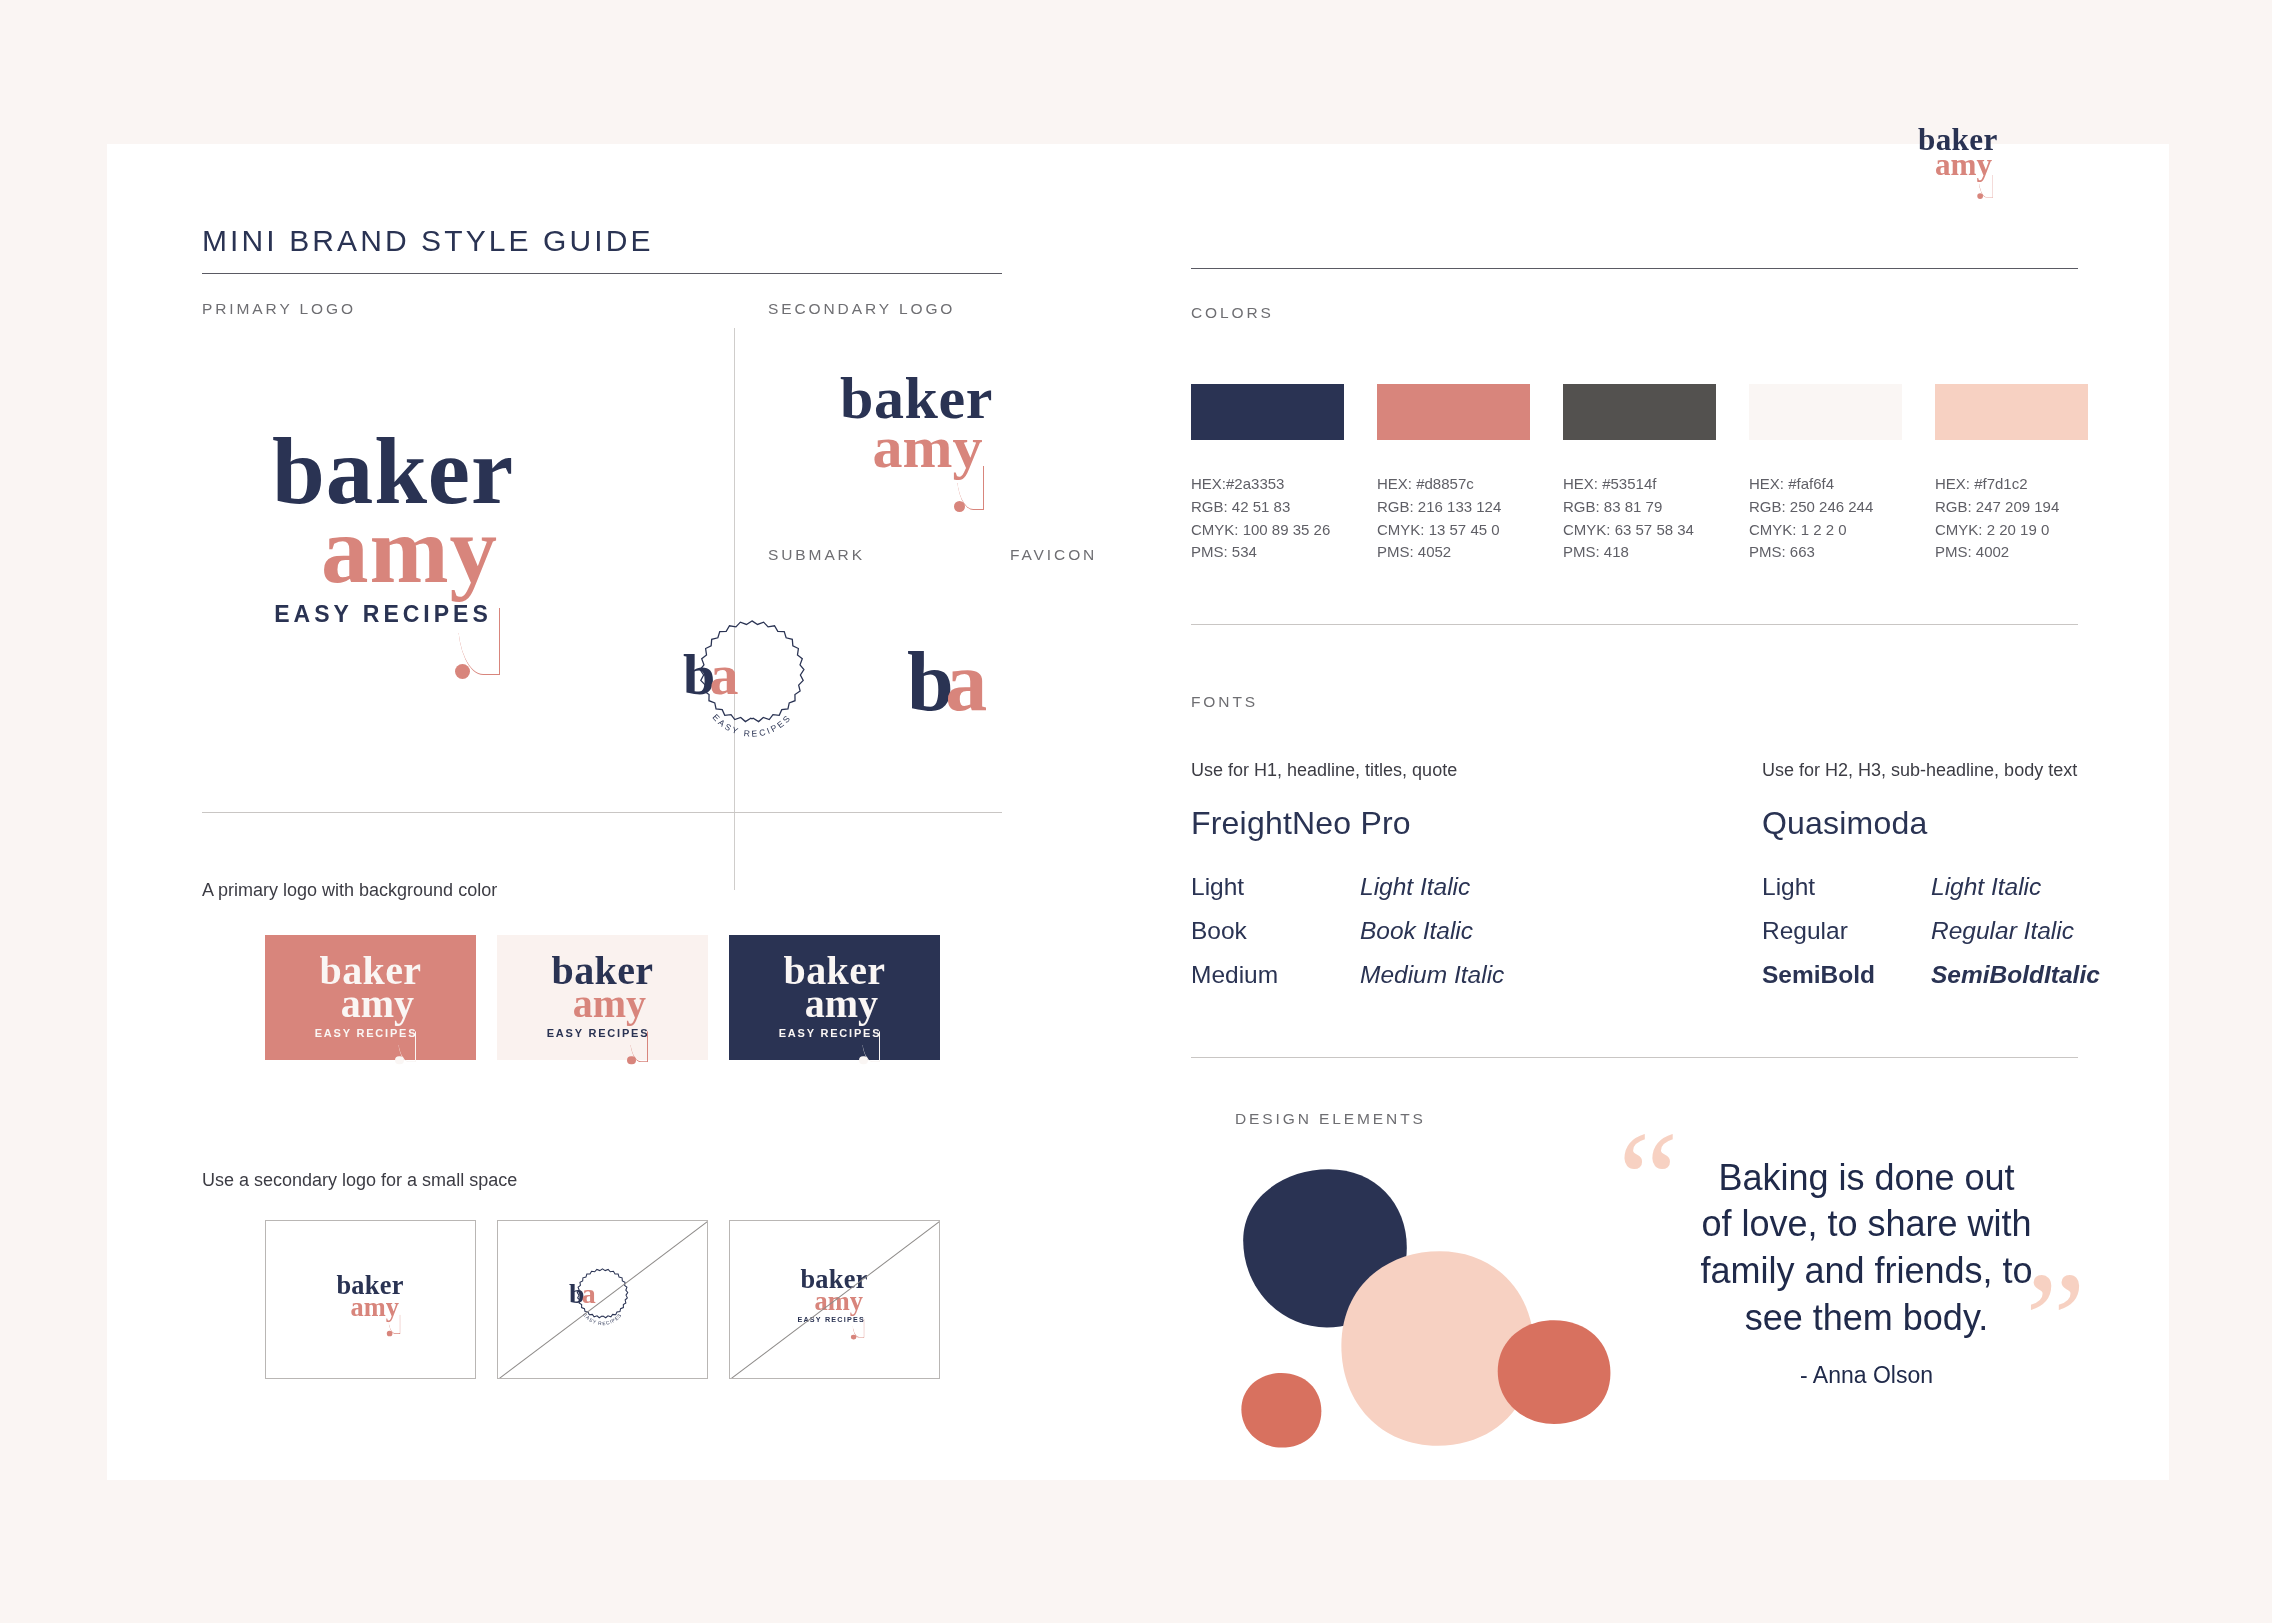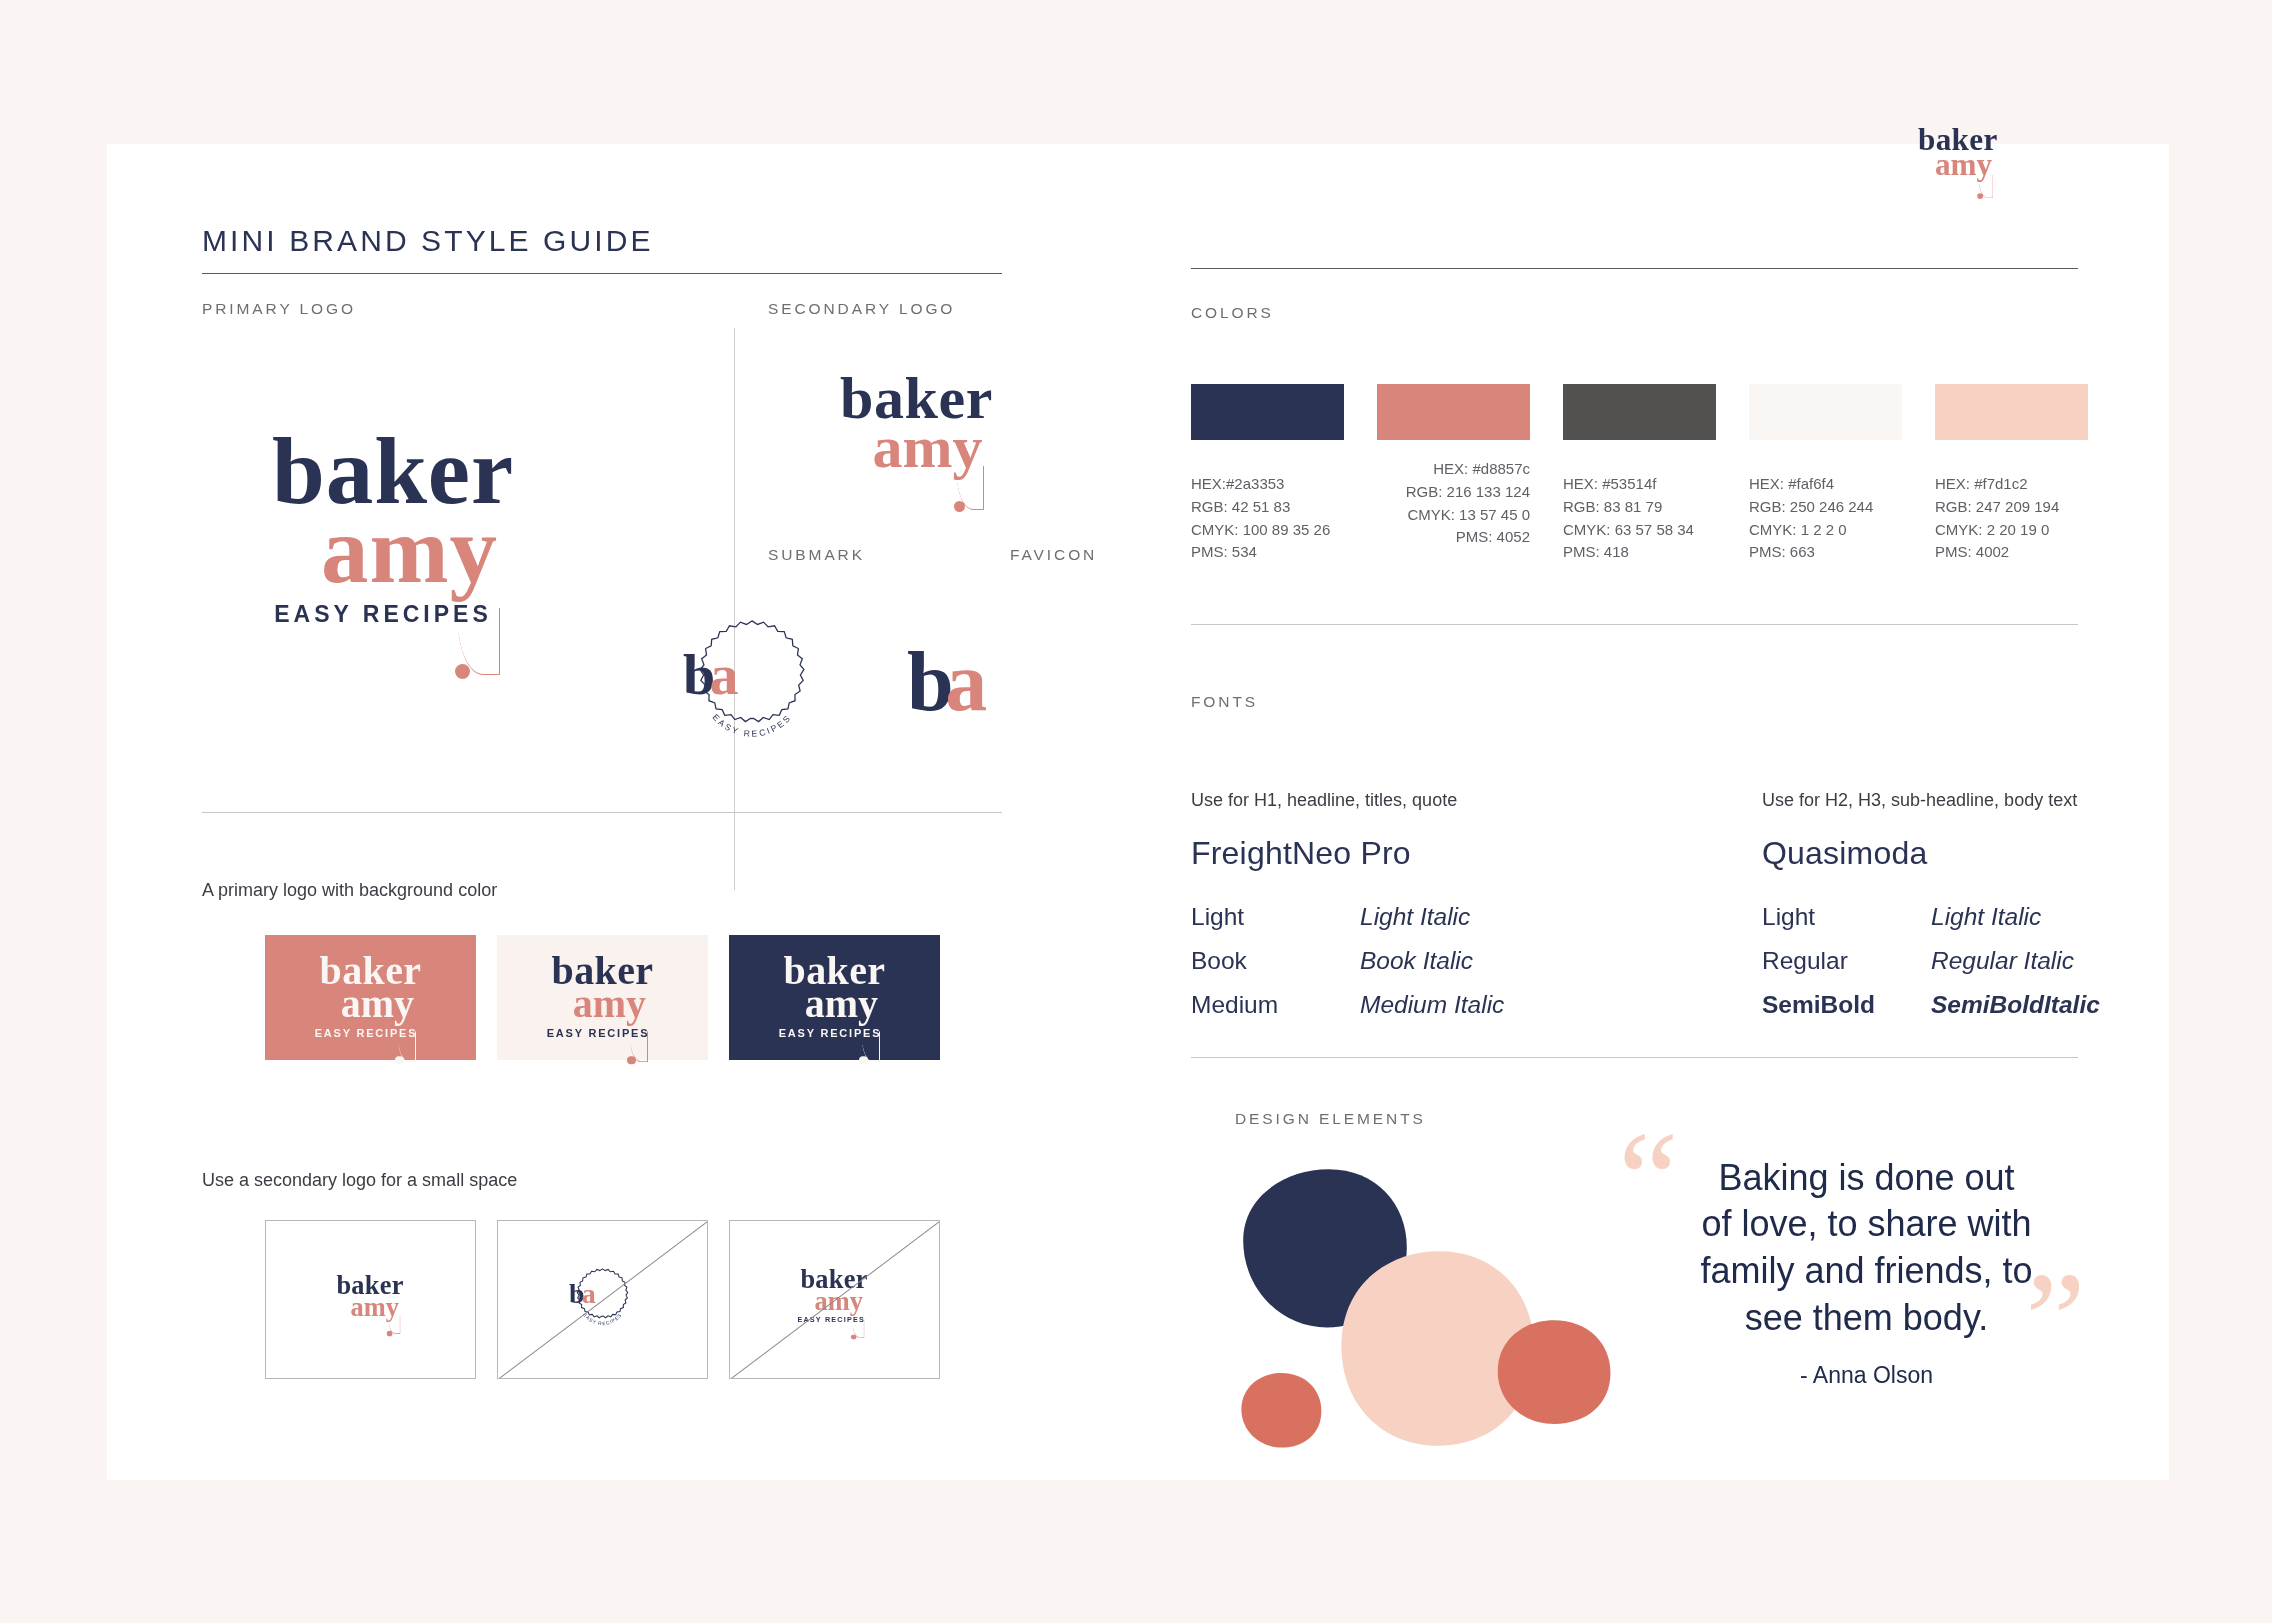--- a/index.html
+++ b/index.html
@@ -287,21 +287,21 @@
           <div class="swatch-box" style="background:#2a3353;"></div>
           <div class="swatch-meta" style="margin-top:33px;">
             <div>HEX:#2a3353</div>
             <div>RGB: 42 51 83</div>
             <div>CMYK: 100 89 35 26</div>
             <div>PMS: 534</div>
           </div>
         </div>
         <div style="width: 153px;">
           <div class="swatch-box" style="background:#d8857c;"></div>
-          <div class="swatch-meta" style="margin-top:18px;text-align:right;">
+          <div class="swatch-meta" style="margin-top:33px;">
             <div>HEX: #d8857c</div>
             <div>RGB: 216 133 124</div>
             <div>CMYK: 13 57 45 0</div>
             <div>PMS: 4052</div>
           </div>
         </div>
         <div style="width: 153px;">
           <div class="swatch-box" style="background:#53514f;"></div>
           <div class="swatch-meta" style="margin-top:33px;">
             <div>HEX: #53514f</div>
@@ -327,21 +327,21 @@
             <div>CMYK: 2 20 19 0</div>
             <div>PMS: 4002</div>
           </div>
         </div>
       </div>
 
   <div class="rule light" style="left:1084px;top:480px;width:887px;"></div>
 
   <div style="position:absolute;left:1084px;top:549px;" class="sect-label">FONTS</div>
 
-  <div id="font-cols" style="position:absolute;left:1084px;top:646px;display:flex;gap:116px;">
+  <div id="font-cols" style="position:absolute;left:1084px;top:616px;display:flex;gap:116px;">
         <div style="width: 455px;">
           <div class="font-use">Use for H1, headline, titles, quote</div>
           <div class="font-name" style="margin-top:23.6px;">FreightNeo Pro</div>
           <div style="display:flex;margin-top:31px;">
             <div class="wt" style="width:169px;">Light</div>
             <div class="wt it">Light Italic</div>
           </div>
           <div style="display:flex;margin-top:16.4px;">
             <div class="wt" style="width:169px;">Book</div>
             <div class="wt it">Book Italic</div>

